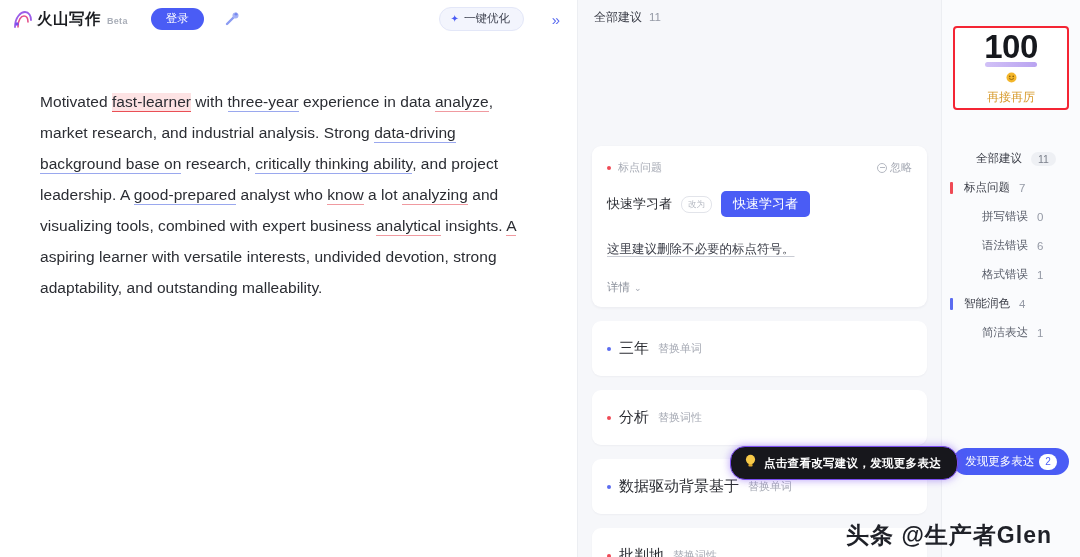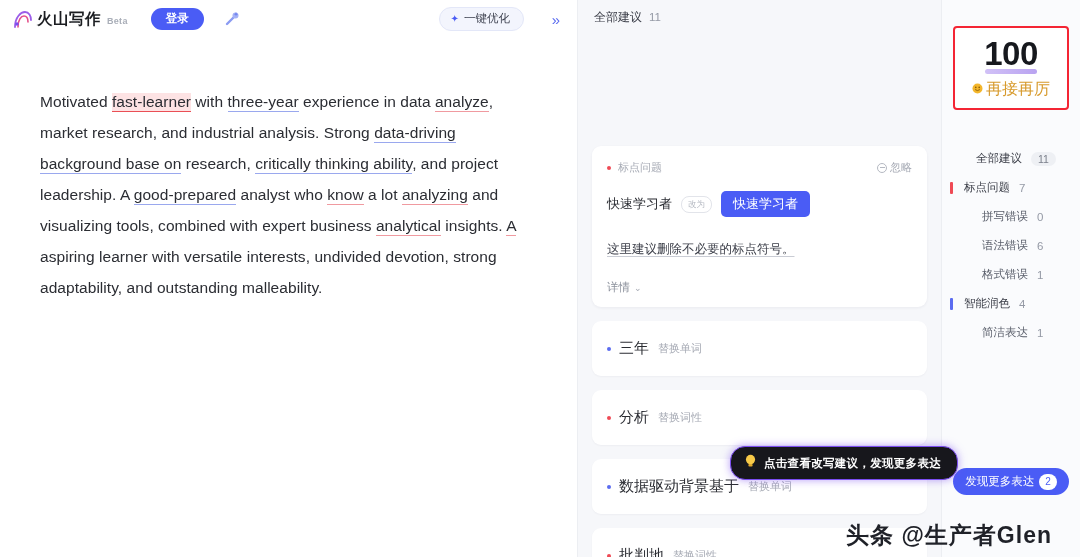--- a/index.html
+++ b/index.html
@@ -26,21 +26,21 @@
     font-size: 15.5px; font-weight: bold; color: #1b1d21;
     letter-spacing: .5px; line-height: 1;
   }
   .beta-badge {
     font-size: 9px; color: #a9aeb8; font-weight: bold;
     letter-spacing: .3px; margin-left: 2px; margin-top: 3px;
   }
   .login-btn {
     margin-left: 14px; background: #4a5cf5; color: #fff;
     font-size: 11.5px; border-radius: 13px; padding: 5px 15px;
-    line-height: 1; border: none; cursor: pointer; font-weight: bold;
+    line-height: 1; border: none; cursor: pointer; font-weight: normal;
   }
   .magic-icon {
     margin-left: 8px; width: 22px; height: 22px;
     display: flex; align-items: center; justify-content: center;
     cursor: pointer;
   }
   .topbar-spacer { flex: 1; }
   .optimize-btn {
     display: flex; align-items: center; gap: 5px;
     background: #f3f5fd; border: 1px solid #e3e7f8; color: #3b3f4d;
@@ -167,21 +167,21 @@
     font-size: 33px; font-weight: bold; color: #16181d;
     line-height: 1; letter-spacing: -.5px; position: relative;
   }
   .score-underline {
     width: 52px; height: 5px; border-radius: 3px;
     background: linear-gradient(90deg,#c9b6f5,#ad93ee);
     margin-top: -4px; opacity: .85;
   }
   .score-sub {
     display: flex; align-items: center; gap: 3px;
-    font-size: 16px; color: #d79a2c; margin-top: 2px;
+    font-size: 12px; color: #d79a2c; margin-top: 2px; flex-direction: column;
   }
 
   .cat-list { width: 138px; margin-top: 34px; }
   .cat-row {
     height: 29px; display: flex; align-items: center;
     position: relative; cursor: pointer;
   }
   .cat-bar {
     position: absolute; left: 8px; width: 3px; height: 12px; border-radius: 1px;
   }
@@ -196,21 +196,21 @@
   .lvl-2 .cat-count { margin-left: 9px; }
   .pill-count {
     background: #eef0f4; border-radius: 8px; padding: 1px 7px;
     font-size: 10.5px; color: #7a7f8b; margin-left: 9px;
   }
 
   .discover-btn {
     position: absolute; left: 11px; top: 448px;
     width: 116px; height: 27px; background: #4a5cf5;
     border-radius: 14px; display: flex; align-items: center;
-    justify-content: center; gap: 5px; cursor: pointer; margin-top: 20px;
+    justify-content: center; gap: 5px; cursor: pointer;
   }
   .discover-label { color: #fff; font-size: 11.5px; }
   .discover-badge {
     background: #fff; color: #4a5cf5; font-size: 10px;
     border-radius: 8px; padding: 1px 6px; line-height: 1.4;
   }
   .discover-dot {
     position: absolute; left: 3px; top: 460px;
     width: 5px; height: 5px; border-radius: 50%; background: #5b6cf0;
   }

